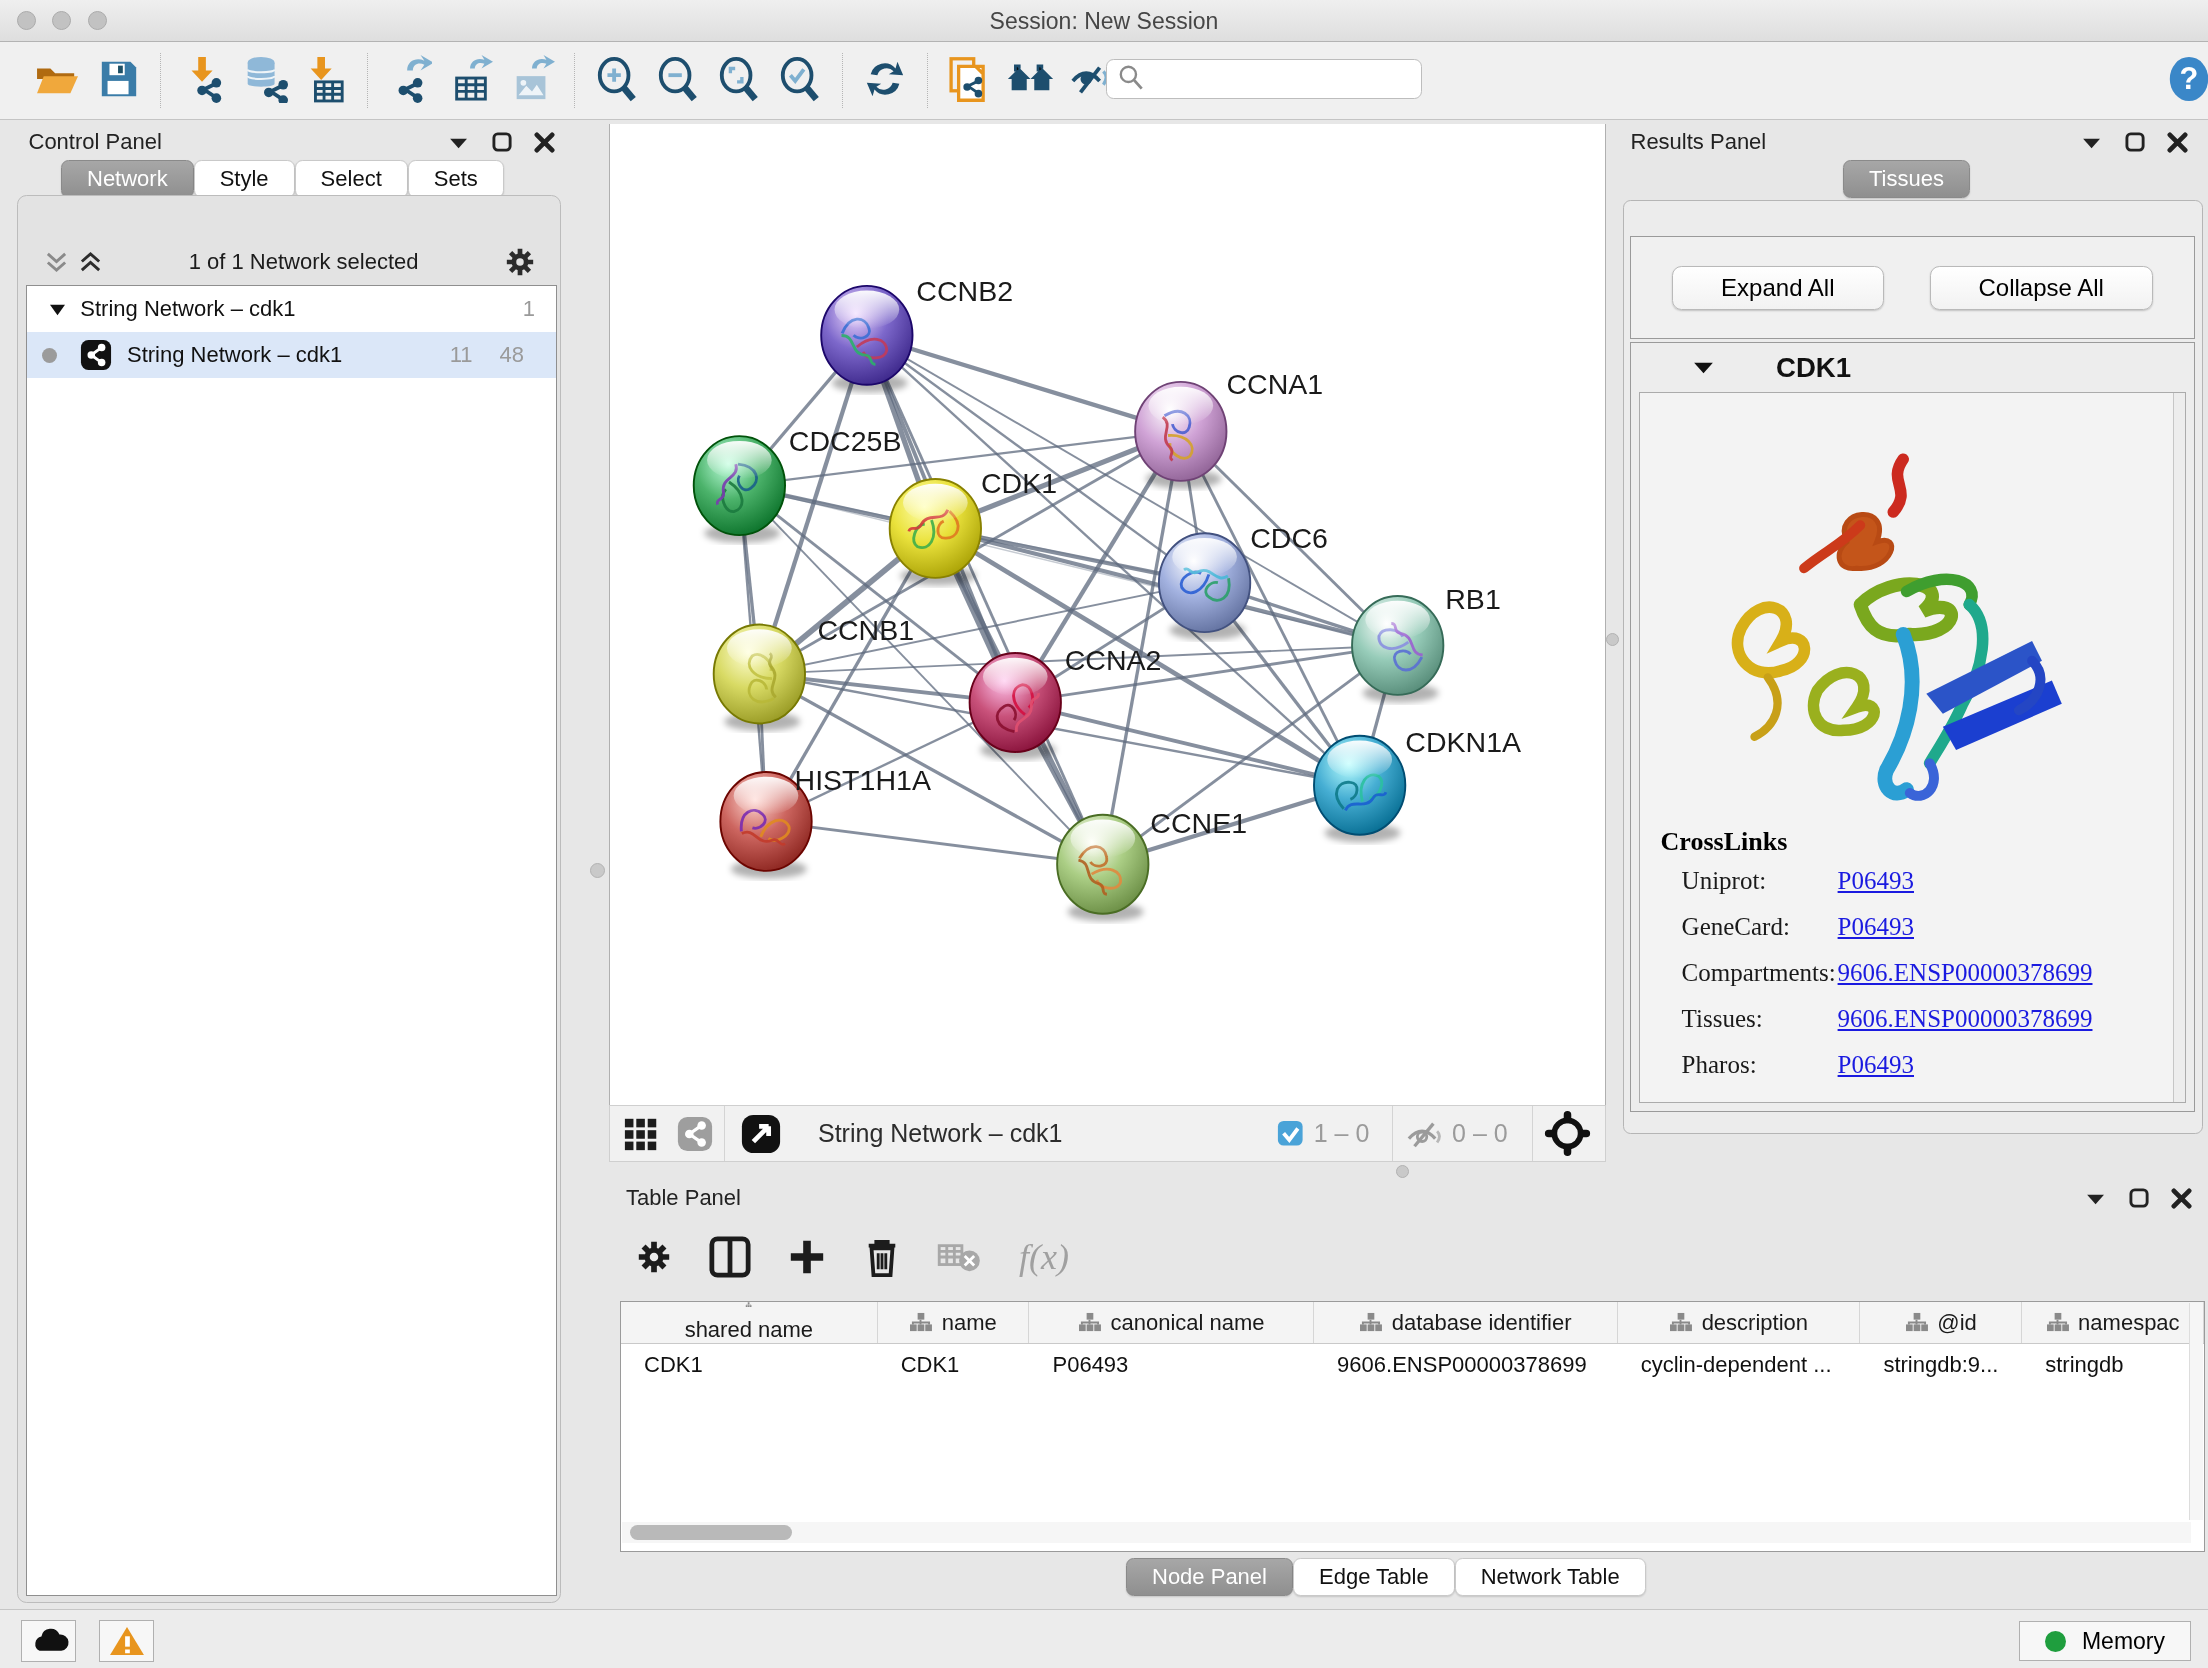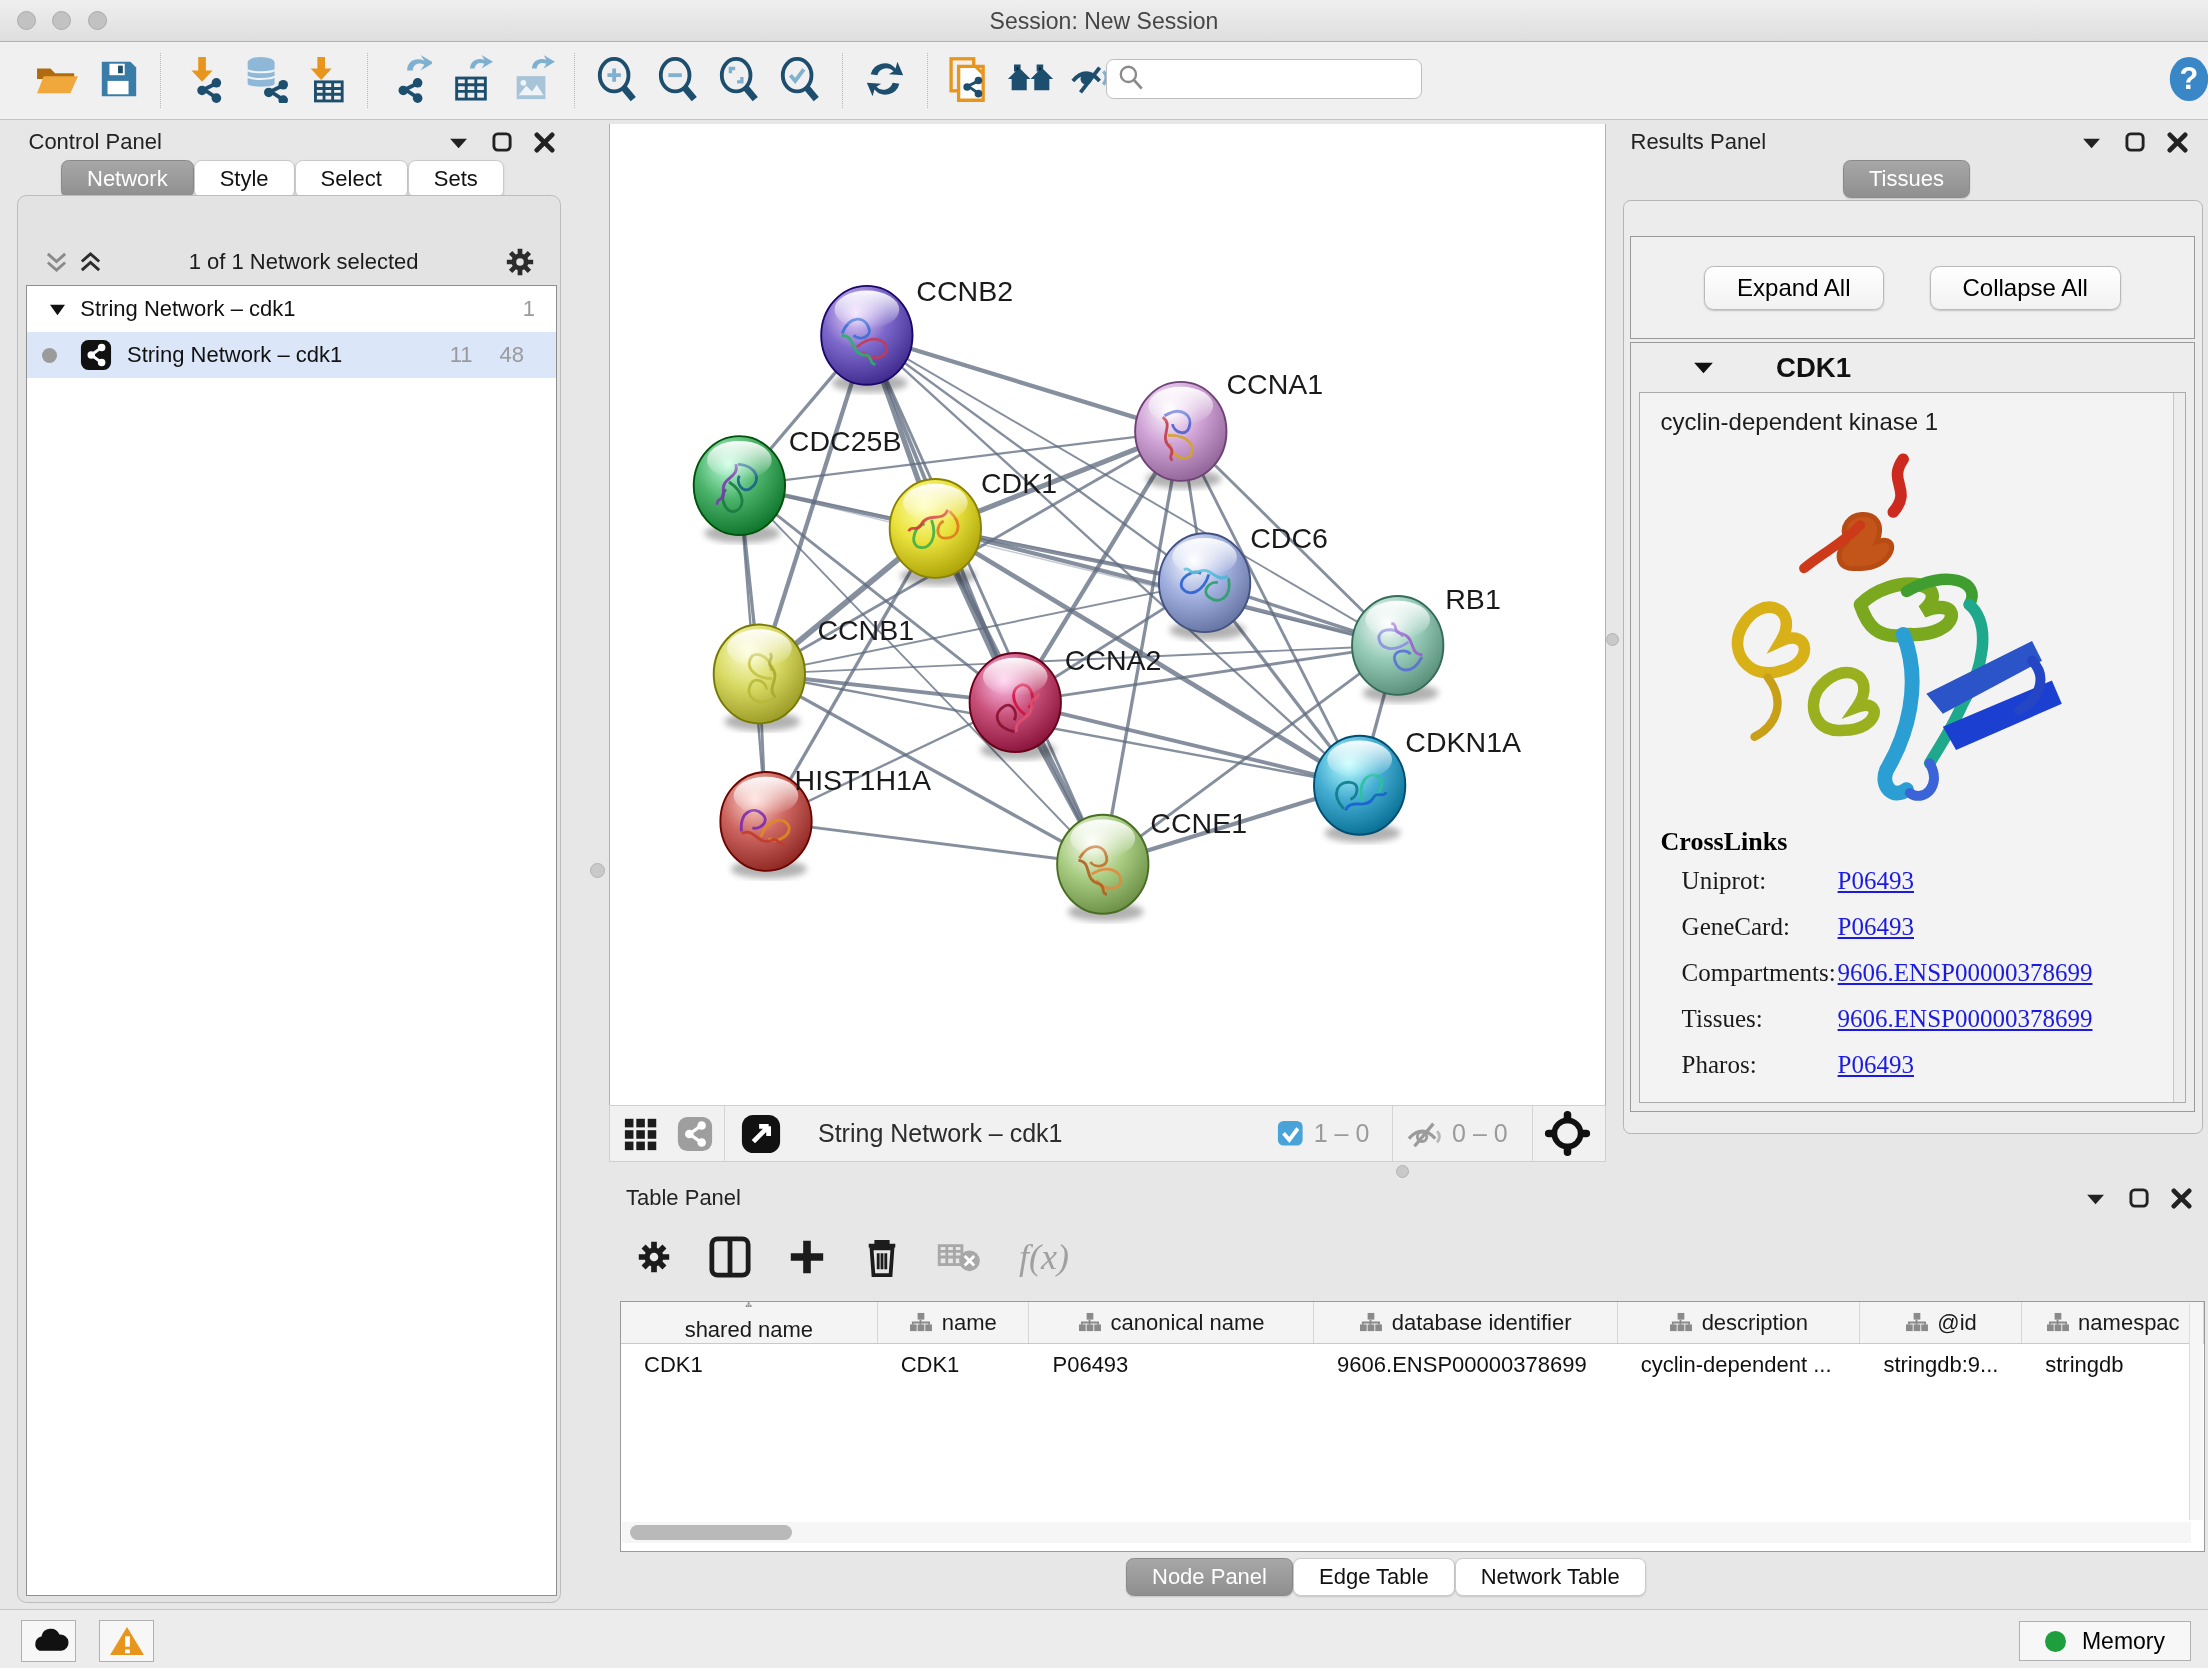--- a/index.html
+++ b/index.html
@@ -62,21 +62,21 @@
   #hscroll { position:absolute; left:622px; top:1522px; width:1569px; height:21px; background:#f6f6f6; }
   #hthumb { position:absolute; left:7.6px; top:2.9px; width:162px; height:15px; background:#b9b9b9; border-radius:7.6px; }
   #vscroll { position:absolute; left:2189px; top:1303px; width:14.3px; height:217px; background:#f6f6f6; border-left:1px solid #ddd; }
   #tbl-tabs { left:1126px; top:1558px; display:flex; }
 
   
   #rp-head { left:1621px; top:124px; width:580px; height:36px; display:flex; justify-content:space-between; align-items:center; padding:0 13.3px 0 9.5px; }
   #rp-tab { left:1843px; top:160px; }
   #rp-body { left:1623px; top:200px; width:580px; height:934px; background:#ececec; border:1px solid #b5b5b5; border-radius:7.6px; }
   #rp-btnbox { left:1630px; top:236px; width:565px; height:103px; background:#f0f0f0; border:1px solid #9a9a9a; display:flex; align-items:center; justify-content:center; gap:46px; }
-  .rp-btn { height:44px; padding:0 32px; background:linear-gradient(#ffffff,#f2f2f2); border:1px solid #b9b9b9; border-radius:9.5px; font-size:24px; display:flex; align-items:center; box-shadow:0 1px 1.9px rgba(0,0,0,.2); }
+  .rp-btn { height:44px; padding:0 48px; background:linear-gradient(#ffffff,#f2f2f2); border:1px solid #b9b9b9; border-radius:9.5px; font-size:24px; display:flex; align-items:center; box-shadow:0 1px 1.9px rgba(0,0,0,.2); }
   #rp-section { left:1630px; top:342px; width:565px; height:770px; border:1px solid #9a9a9a; background:#ededed; }
   #rp-sec-head { display:flex; align-items:center; height:49px; padding-left:61px; gap:61px; }
   #rp-sec-title { font-size:27.6px; font-weight:bold; color:#111; }
   #rp-content { margin:0 7.6px; height:711px; background:#f3f3f3; border:1px solid #ababab; position:relative; }
   #rp-desc { font-size:24px; color:#1c1c1c; padding:15px 0 0 21px; }
   #crosslinks { position:absolute; left:21px; top:434px; font-family:"Liberation Serif", serif; }
   #crosslinks h4 { font-size:26px; margin-bottom:9.5px; }
   .cl-row { display:flex; font-size:25px; margin-bottom:18px; }
   .cl-row .cl-lbl { width:177px; padding-left:21px; color:#1a1a1a; }
   .cl-row a { color:#1a1ae0; text-decoration:underline; }
@@ -775,21 +775,20 @@
   <button class="rp-btn">Collapse All</button>
 </div>
 <div class="abs" id="rp-section">
   <div id="rp-sec-head">
     <svg width="23" height="15" viewBox="0 0 24 16">
         <path d="M2 3 h20 l-10 11z" fill="#111"></path>
       </svg>
     <span id="rp-sec-title">CDK1</span>
   </div>
   <div id="rp-content">
-    <div id="rp-desc">cyclin-dependent kinase 1</div>
     <svg width="399" height="380" style="position:absolute;left:67px;top:53px" viewBox="0 0 240 230">
       <g fill="none" stroke-linecap="round">
         <path d="M118 8 C108 22 124 26 112 40" stroke="#cc2a1f" stroke-width="7"></path>
         <path d="M84 58 C74 38 112 34 102 58 C118 52 112 76 90 74 C78 76 76 64 84 58" fill="#c4551a" stroke="#b84a14" stroke-width="3"></path>
         <path d="M92 48 C80 60 70 64 58 74" stroke="#cc3a1a" stroke-width="6"></path>
         <path d="M20 110 C32 88 56 98 44 118 C62 110 64 132 44 136 C26 142 12 126 20 110" fill="none" stroke="#d8b018" stroke-width="7"></path>
         <path d="M36 140 C48 156 40 170 28 176" stroke="#c8a018" stroke-width="5"></path>
         <path d="M92 96 C112 76 150 82 130 100 C156 90 152 116 122 114 C102 118 96 108 92 96" fill="none" stroke="#7aa81e" stroke-width="8"></path>
         <path d="M66 148 C80 128 104 138 90 158 C106 152 104 172 82 172 C66 174 60 160 66 148" fill="none" stroke="#9ab01e" stroke-width="7"></path>
         <path d="M120 88 C144 74 166 82 158 96" stroke="#3f9e2f" stroke-width="7"></path>

